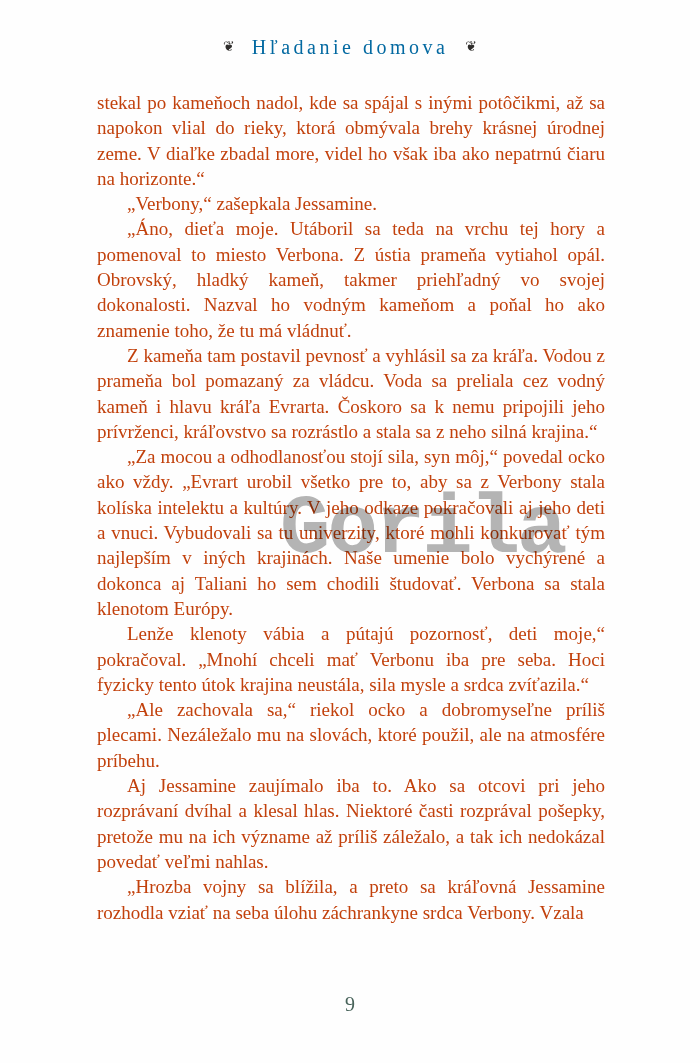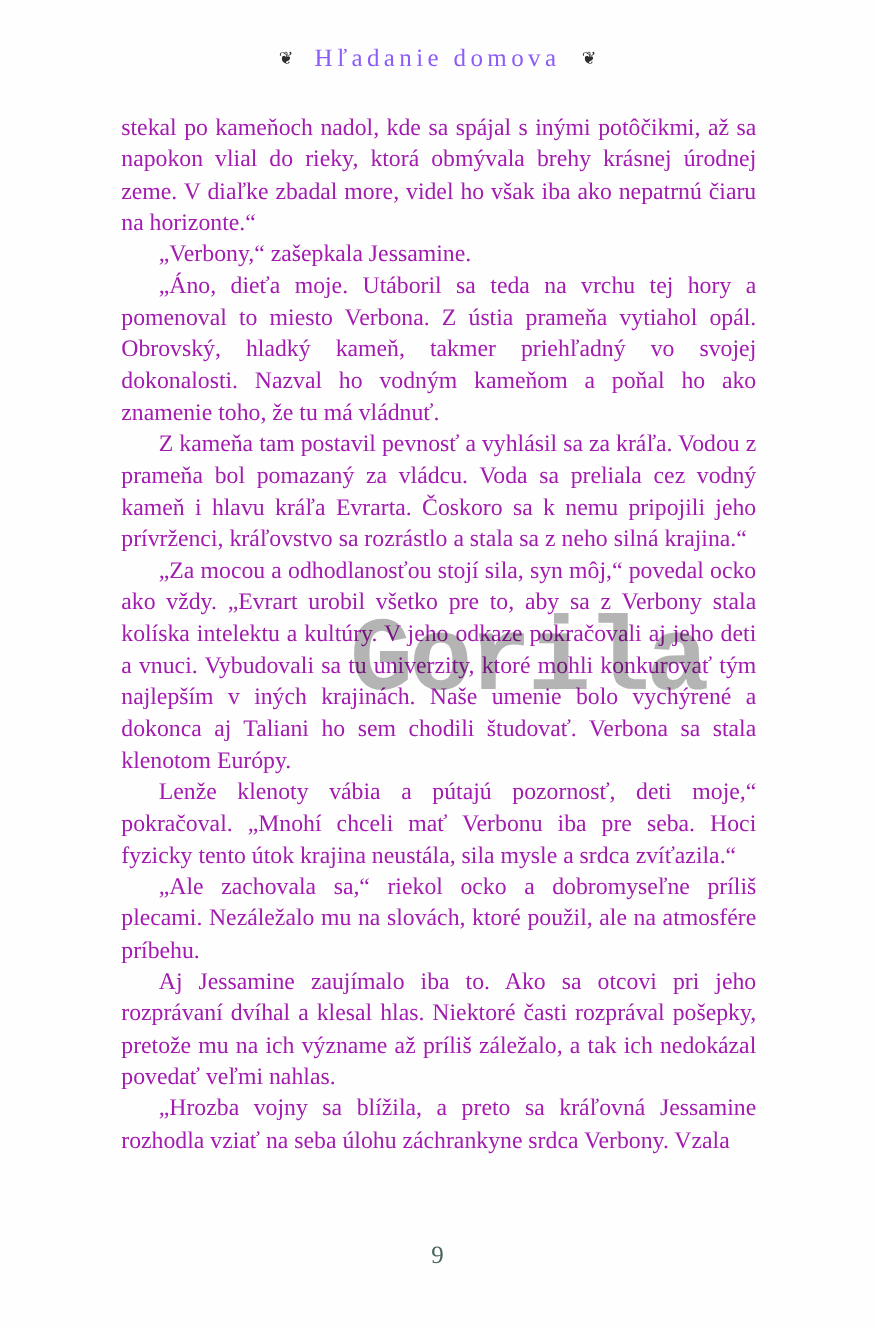--- a/index.html
+++ b/index.html
@@ -78,25 +78,25 @@
     color: #48635a;
   }
 </style>
 </head>
 <body>
 
 <div class="page" style="background: rgb(254, 254, 254);">
 
   <div class="chapter-header">
     <span class="fleuron">❦</span>
-    <span class="chapter-title" style="color: #8b5cf6;">Hľadanie domova</span>
+    <span class="chapter-title" style="color: #0369a1;">Hľadanie domova</span>
     <span class="fleuron">❦</span>
   </div>
 
-  <div class="body-text" id="body-text" style="color: #a21caf;">
+  <div class="body-text" id="body-text" style="color: #c2410c;">
       <p class="noindent">stekal po kameňoch nadol, kde sa spájal s inými potôčikmi, až sa napokon vlial do rieky, ktorá obmývala brehy krásnej úrodnej zeme. V diaľke zbadal more, videl ho však iba ako nepatrnú čiaru na horizonte.“</p>
       <p>„Verbony,“ zašepkala Jessamine.</p>
       <p>„Áno, dieťa moje. Utáboril sa teda na vrchu tej hory a pomenoval to miesto Verbona. Z ústia prameňa vytiahol opál. Obrovský, hladký kameň, takmer priehľadný vo svojej dokonalosti. Nazval ho vodným kameňom a poňal ho ako znamenie toho, že tu má vládnuť.</p>
       <p>Z kameňa tam postavil pevnosť a vyhlásil sa za kráľa. Vodou z prameňa bol pomazaný za vládcu. Voda sa preliala cez vodný kameň i hlavu kráľa Evrarta. Čoskoro sa k nemu pripojili jeho prívrženci, kráľovstvo sa rozrástlo a stala sa z neho silná krajina.“</p>
       <p>„Za mocou a odhodlanosťou stojí sila, syn môj,“ povedal ocko ako vždy. „Evrart urobil všetko pre to, aby sa z Verbony stala kolíska intelektu a kultúry. V jeho odkaze pokračovali aj jeho deti a vnuci. Vybudovali sa tu univerzity, ktoré mohli konkurovať tým najlepším v iných krajinách. Naše umenie bolo vychýrené a dokonca aj Taliani ho sem chodili študovať. Verbona sa stala klenotom Európy.</p>
       <p>Lenže klenoty vábia a pútajú pozornosť, deti moje,“ pokračoval. „Mnohí chceli mať Verbonu iba pre seba. Hoci fyzicky tento útok krajina neustála, sila mysle a srdca zvíťazila.“</p>
       <p>„Ale zachovala sa,“ riekol ocko a dobromyseľne príliš plecami. Nezáležalo mu na slovách, ktoré použil, ale na atmosfére príbehu.</p>
       <p>Aj Jessamine zaujímalo iba to. Ako sa otcovi pri jeho rozprávaní dvíhal a klesal hlas. Niektoré časti rozprával pošepky, pretože mu na ich význame až príliš záležalo, a tak ich nedokázal povedať veľmi nahlas.</p>
       <p>„Hrozba vojny sa blížila, a preto sa kráľovná Jessamine rozhodla vziať na seba úlohu záchrankyne srdca Verbony. Vzala</p>
     </div>

